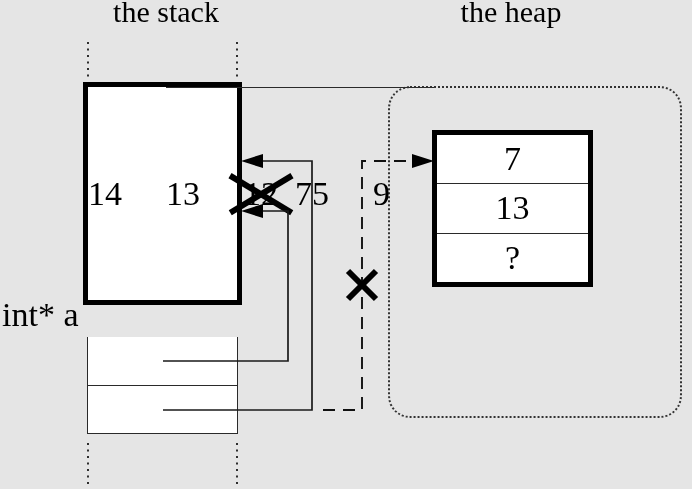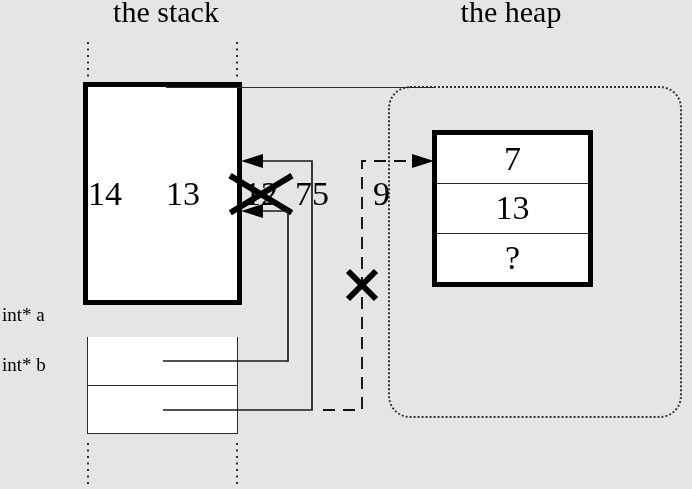--- a/index.html
+++ b/index.html
@@ -69,21 +69,21 @@
     box-sizing:border-box;
     display:flex;flex-direction:column;
     background:#fff;
   }
   .stack-below .cell{flex:1;}
   .stack-below .cell + .cell{border-top:1.6px solid #2a2a2a;}
 
   
   .ptr-label{
     position:absolute;left:2px;
-    font-size:19px;line-height:27px;
+    font-size:34px;line-height:27px;
     white-space:nowrap;
   }
   .ptr-label.a{top:301px;}
   .ptr-label.b{top:351px;}
   .ptr-label.c{top:400px;}
 
   
   .heap-region{
     position:absolute;left:388px;top:86px;
     width:294px;height:332px;
@@ -136,21 +136,20 @@
       <span>9</span>
     </div>
   </div>
 
   <div class="stack-below">
     <div class="cell"></div>
     <div class="cell"></div>
   </div>
 
   <div class="ptr-label a">int* a</div>
-  <div class="ptr-label b">int* b</div>
 
   <div class="heap-block">
     <div class="cell">
       <span>7</span>
     </div>
     <div class="cell">
       <span>13</span>
     </div>
     <div class="cell">
       <span>?</span>

